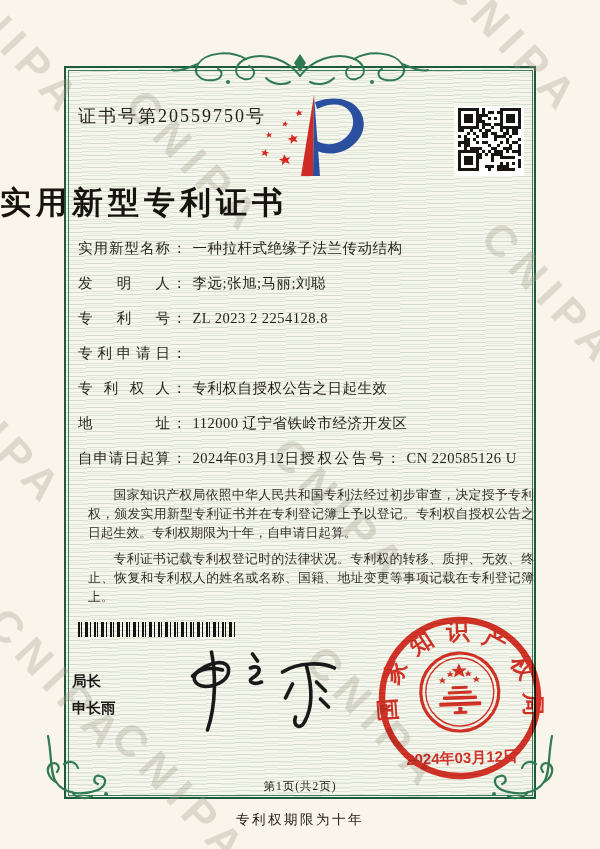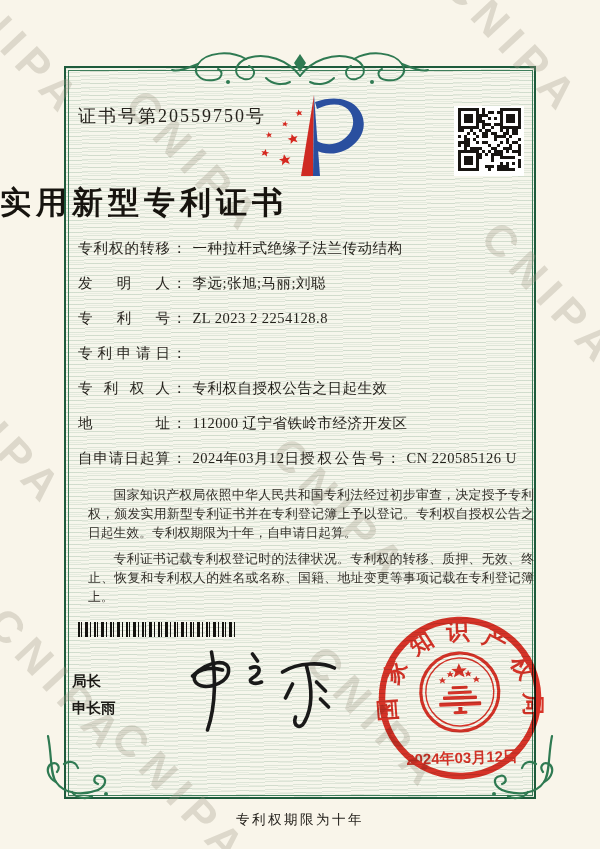--- a/index.html
+++ b/index.html
@@ -357,21 +357,21 @@
           <rect x="48" y="60" width="3" height="3"></rect>
           <rect x="51" y="60" width="3" height="3"></rect>
           <rect x="54" y="60" width="3" height="3"></rect>
         </svg></span>
   </div>
 
   <div class="doc-title">实用新型专利证书</div>
 
   <div class="fields">
     <div class="frow">
-      <span class="flabel">专利权的转移</span>
+      <span class="flabel">实用新型名称</span>
         <span class="fcolon">：</span>
       <span class="fvalue">一种拉杆式绝缘子法兰传动结构</span>
     </div>
     <div class="frow">
       <span class="flabel">发明人</span>
         <span class="fcolon">：</span>
       <span class="fvalue">李远;张旭;马丽;刘聪</span>
     </div>
     <div class="frow">
       <span class="flabel">专利号</span>
@@ -452,15 +452,16 @@
         <rect x="-12" y="-1" width="24" height="3" rx="1"></rect>
         <rect x="-17" y="4" width="34" height="3.5" rx="1"></rect>
         <rect x="-21" y="10" width="42" height="4" rx="1"></rect>
         <rect x="-2" y="15" width="4" height="4"></rect>
         <rect x="-7" y="19" width="14" height="3" rx="1.5"></rect>
       </g>
     </g>
     <text x="86" y="151" text-anchor="middle" font-size="15" font-weight="bold" font-family="Liberation Sans, DejaVu Sans, sans-serif" fill="#dd2a1f">2024年03月12日</text>
   </svg>
 
+  <div class="page-indicator">第1页(共2页)</div>
   <div class="footer-note">专利权期限为十年</div>
 
 </div>
 
 </body></html>

